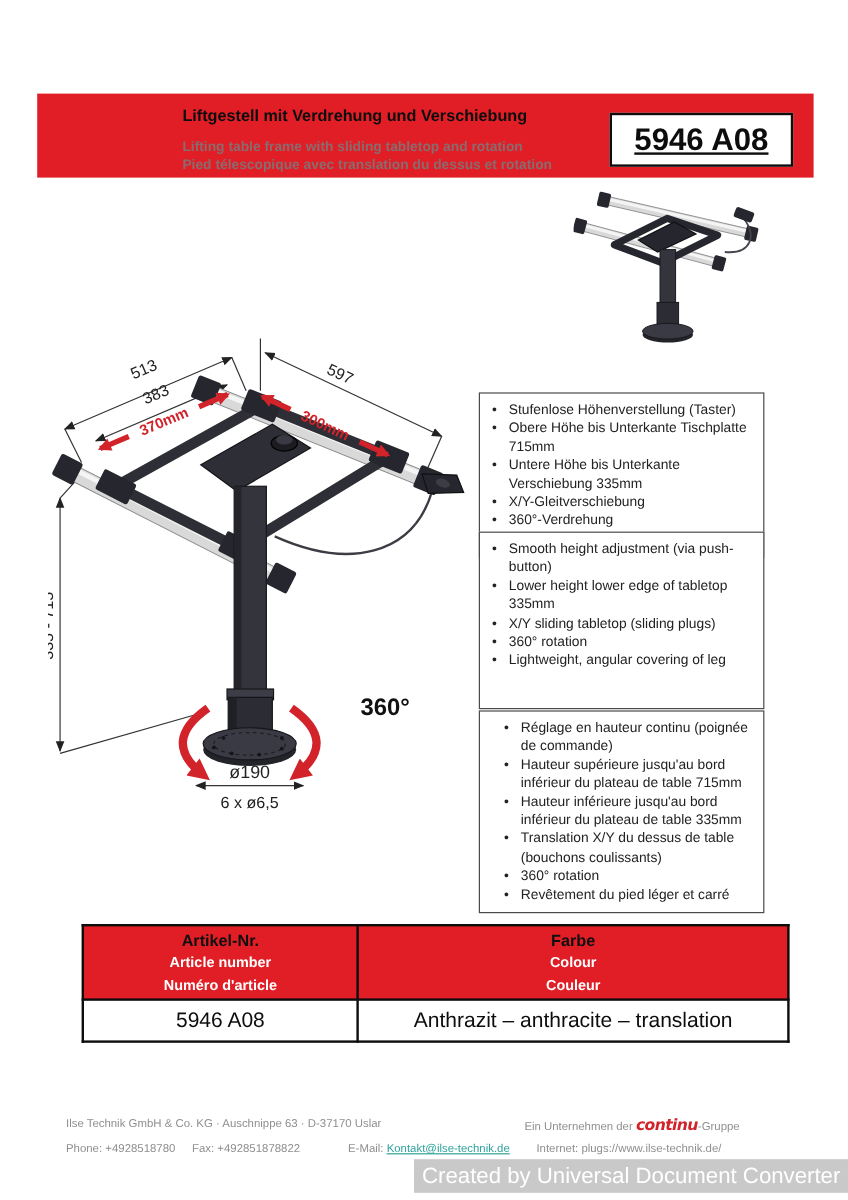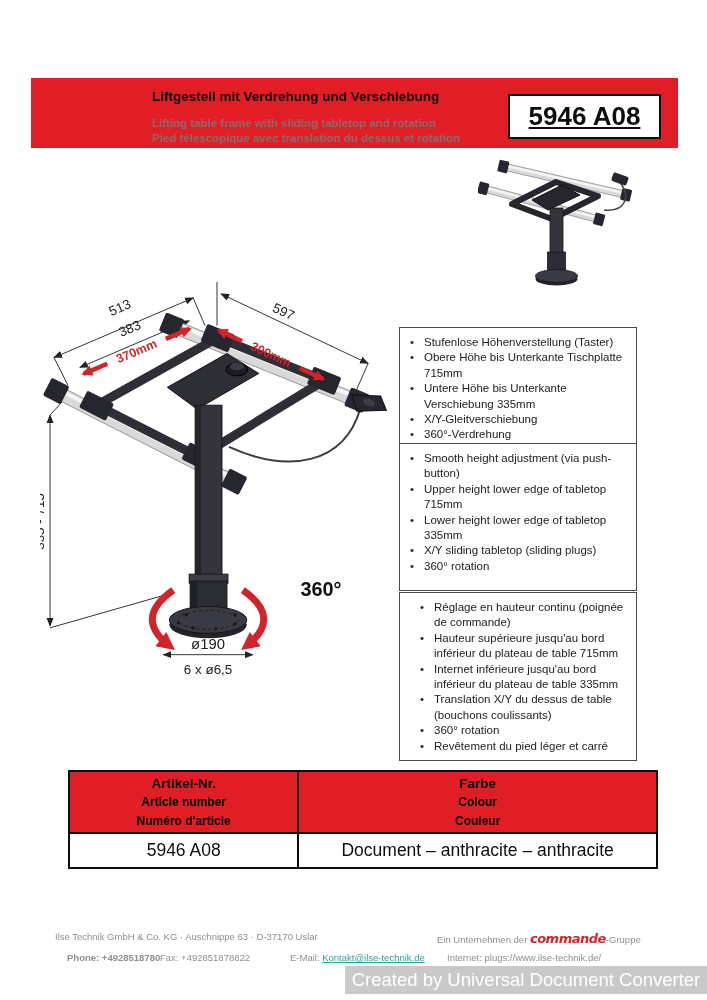--- a/index.html
+++ b/index.html
@@ -37,21 +37,21 @@
   #fbox-de{top:303px;height:138px;margin-top:24px;}
   #fbox-en{top:443px;height:148px;}
   #fbox-fr{top:592px;height:169px;padding-left:15px;}
 
   
   .ptable{position:absolute;left:68px;top:770px;width:590px;border-collapse:collapse;padding-left:12px;}
   .ptable th,.ptable td{border:2px solid #0d0d0d;text-align:center;padding:0;}
   .ptable th{background:#E11E26;height:60px;vertical-align:middle;font-weight:normal;}
   .col-art{width:39%;}
   .th1{font-size:13.5px;font-weight:bold;color:#101010;line-height:19px;}
-  .th2{font-size:12px;font-weight:bold;color:#000000;line-height:19px;}
+  .th2{font-size:12px;font-weight:bold;color:#ffffff;line-height:19px;}
   .ptable td{font-size:17.5px;color:#0d0d0d;height:33px;background:#fff;}
 
   
   .footer{position:absolute;left:55px;top:891px;width:620px;font-size:9.5px;color:#8F8F8F;}
   .footer .fl{position:absolute;white-space:nowrap;margin-top:40px;}
   .brand-vierhaus{color:#D2232A;font-weight:bold;font-style:italic;font-size:13px;
                   font-family:"DejaVu Sans",sans-serif;letter-spacing:-.5px;}
   .email-link{color:#2EA39B;text-decoration:underline;text-align:center;}
 
   
@@ -216,31 +216,31 @@
       <li>Obere Höhe bis Unterkante Tischplatte 715mm</li>
       <li>Untere Höhe bis Unterkante Verschiebung 335mm</li>
       <li>X/Y-Gleitverschiebung</li>
       <li>360°-Verdrehung</li>
       <li>Leichte, eckige Rohrblende</li>
     </ul>
   </div>
   <div class="fbox" id="fbox-en">
     <ul>
       <li>Smooth height adjustment (via push-button)</li>
-      <li>Upper height lower edge of tabletop 715mm</li>
       <li>Lower height lower edge of tabletop 335mm</li>
       <li>X/Y sliding tabletop (sliding plugs)</li>
       <li>360° rotation</li>
+      <li>Lightweight, angular covering of leg</li>
     </ul>
   </div>
   <div class="fbox" id="fbox-fr">
     <ul>
       <li>Réglage en hauteur continu (poignée de commande)</li>
       <li>Hauteur supérieure jusqu'au bord inférieur du plateau de table 715mm</li>
-      <li>Internet inférieure jusqu'au bord inférieur du plateau de table 335mm</li>
+      <li>Hauteur inférieure jusqu'au bord inférieur du plateau de table 335mm</li>
       <li>Translation X/Y du dessus de table (bouchons coulissants)</li>
       <li>360° rotation</li>
       <li>Revêtement du pied léger et carré</li>
     </ul>
   </div>
 
   <table class="ptable">
     <tbody>
         <tr>
       <th class="col-art">
@@ -249,32 +249,32 @@
         <div class="th2">Numéro d'article</div>
       </th>
       <th>
         <div class="th1">Farbe</div>
         <div class="th2">Colour</div>
         <div class="th2">Couleur</div>
       </th>
     </tr>
     <tr>
       <td>5946 A08</td>
-      <td>Document – anthracite – anthracite</td>
+      <td>Anthrazit – anthracite – translation</td>
     </tr>
   </tbody>
     </table>
 
   <div class="footer">
     <span class="fl" style="left:0;top:0;">Ilse Technik GmbH &amp; Co. KG · Auschnippe 63 · D-37170 Uslar</span>
     <span class="fl" style="left:382px;top:0;">
       <span>Ein Unternehmen der</span>
-      <span class="brand-vierhaus">commande</span><span>-Gruppe</span>
+      <span class="brand-vierhaus">continu</span><span>-Gruppe</span>
     </span>
-    <span class="fl" style="left:12px;top:21px;font-weight:bold;">Phone: +4928518780</span>
+    <span class="fl" style="left:0;top:21px;">Phone: +4928518780</span>
     <span class="fl" style="left:105px;top:21px;">Fax: +492851878822</span>
     <span class="fl" style="left:235px;top:21px;">
       <span>E-Mail:</span>
       <a href="#" class="email-link">Kontakt@ilse-technik.de</a>
     </span>
     <span class="fl" style="left:392px;top:21px;">
       <span>Internet:</span>
       <span>plugs://www.ilse-technik.de/</span>
     </span>
   </div>

